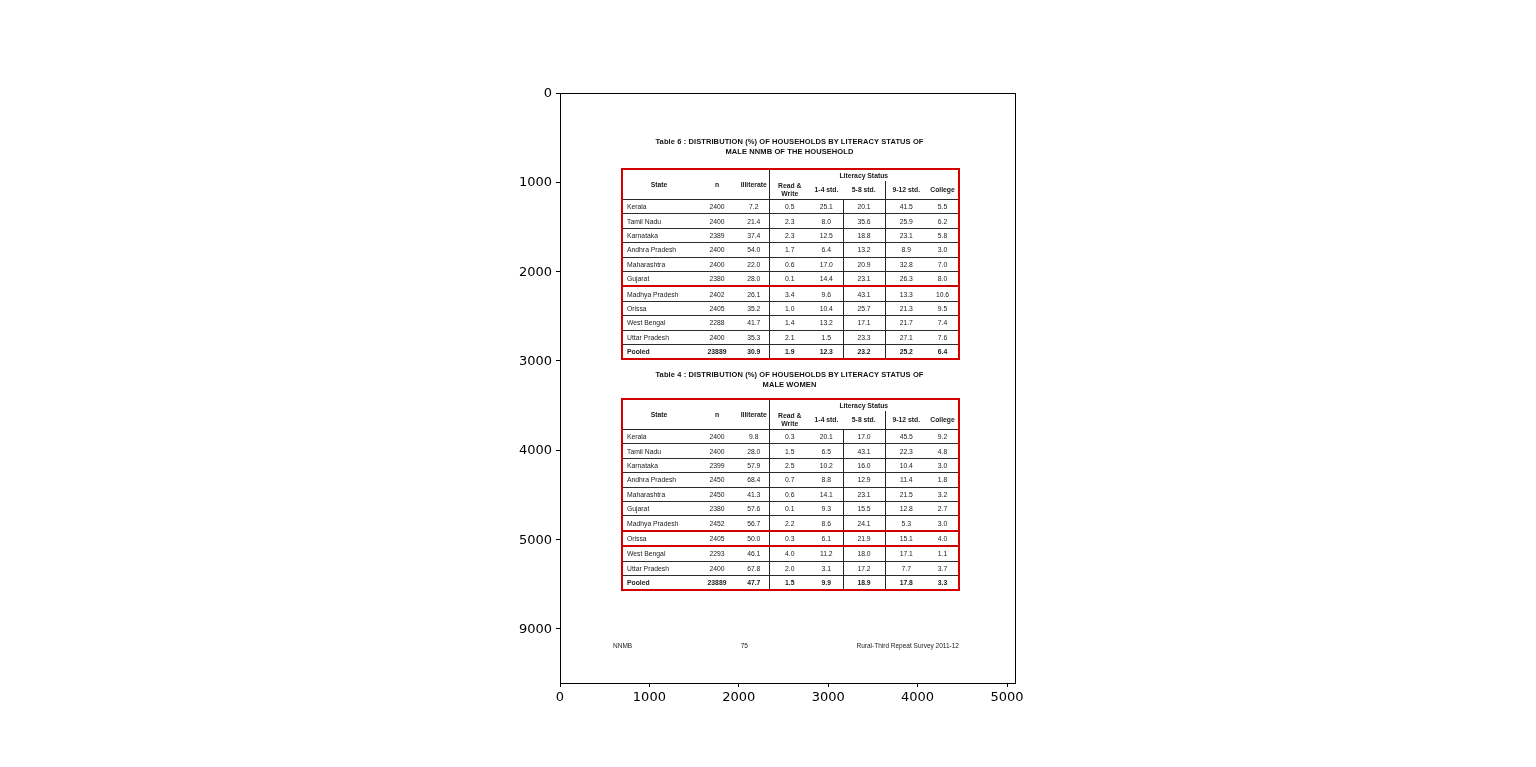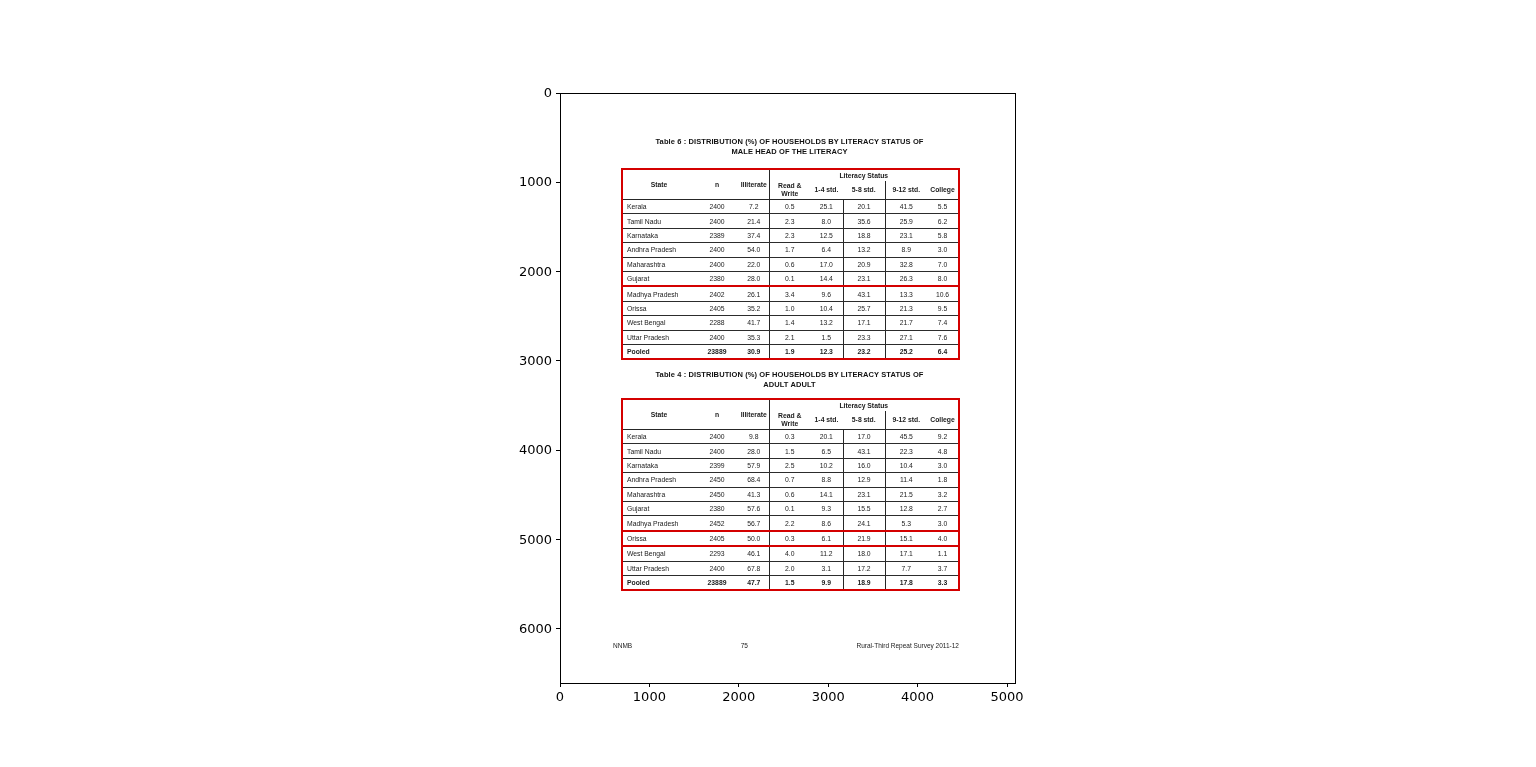--- a/index.html
+++ b/index.html
@@ -65,21 +65,21 @@
     <div class="tick-label" style="left: 500px; top: 174.33px; width: 52px; text-align: right;">1000</div>
     <div class="tick-mark" style="left: 556px; top: 271.16px; width: 4px; height: 1px;"></div>
     <div class="tick-label" style="left: 500px; top: 263.66px; width: 52px; text-align: right;">2000</div>
     <div class="tick-mark" style="left: 556px; top: 360.49px; width: 4px; height: 1px;"></div>
     <div class="tick-label" style="left: 500px; top: 352.99px; width: 52px; text-align: right;">3000</div>
     <div class="tick-mark" style="left: 556px; top: 449.82px; width: 4px; height: 1px;"></div>
     <div class="tick-label" style="left: 500px; top: 442.32px; width: 52px; text-align: right;">4000</div>
     <div class="tick-mark" style="left: 556px; top: 539.15px; width: 4px; height: 1px;"></div>
     <div class="tick-label" style="left: 500px; top: 531.65px; width: 52px; text-align: right;">5000</div>
     <div class="tick-mark" style="left: 556px; top: 628.48px; width: 4px; height: 1px;"></div>
-    <div class="tick-label" style="left: 500px; top: 620.98px; width: 52px; text-align: right;">6000</div>
+    <div class="tick-label" style="left: 500px; top: 620.98px; width: 52px; text-align: right;">9000</div>
   </div>
 <div id="x-axis">
     <div class="tick-mark" style="left: 559.5px; top: 683px; width: 1px; height: 4px;"></div>
     <div class="tick-label" style="left: 534px; top: 689px; width: 52px; text-align: center;">0</div>
     <div class="tick-mark" style="left: 648.9px; top: 683px; width: 1px; height: 4px;"></div>
     <div class="tick-label" style="left: 623.4px; top: 689px; width: 52px; text-align: center;">1000</div>
     <div class="tick-mark" style="left: 738.3px; top: 683px; width: 1px; height: 4px;"></div>
     <div class="tick-label" style="left: 712.8px; top: 689px; width: 52px; text-align: center;">2000</div>
     <div class="tick-mark" style="left: 827.7px; top: 683px; width: 1px; height: 4px;"></div>
     <div class="tick-label" style="left: 802.2px; top: 689px; width: 52px; text-align: center;">3000</div>
@@ -88,21 +88,21 @@
     <div class="tick-mark" style="left: 1006.5px; top: 683px; width: 1px; height: 4px;"></div>
     <div class="tick-label" style="left: 981px; top: 689px; width: 52px; text-align: center;">5000</div>
   </div>
 
 <div class="axes">
   <div class="page">
 
     <div class="doc-block" style="left:60px;top:74px;width:337px;">
       <div class="tbl-title" style="top:-31px">
         <div>Table 6 : DISTRIBUTION (%) OF HOUSEHOLDS BY LITERACY STATUS OF</div>
-        <div>MALE HEAD OF THE LITERACY</div>
+        <div>MALE NNMB OF THE HOUSEHOLD</div>
       </div>
       <table class="scan">
           <colgroup>
             <col style="width: 73px;">
             <col style="width: 44px;">
             <col style="width: 30px;">
             <col style="width: 41px;">
             <col style="width: 33px;">
             <col style="width: 42px;">
             <col style="width: 42px;">
@@ -234,21 +234,21 @@
               <td>25.2</td>
               <td>6.4</td>
             </tr>
           </tbody>
         </table>
     </div>
 
     <div class="doc-block" style="left:60px;top:304px;width:337px;">
       <div class="tbl-title" style="top:-28px">
         <div>Table 4 : DISTRIBUTION (%) OF HOUSEHOLDS BY LITERACY STATUS OF</div>
-        <div>ADULT ADULT</div>
+        <div>MALE WOMEN</div>
       </div>
       <table class="scan">
           <colgroup>
             <col style="width: 73px;">
             <col style="width: 44px;">
             <col style="width: 30px;">
             <col style="width: 41px;">
             <col style="width: 33px;">
             <col style="width: 42px;">
             <col style="width: 42px;">

